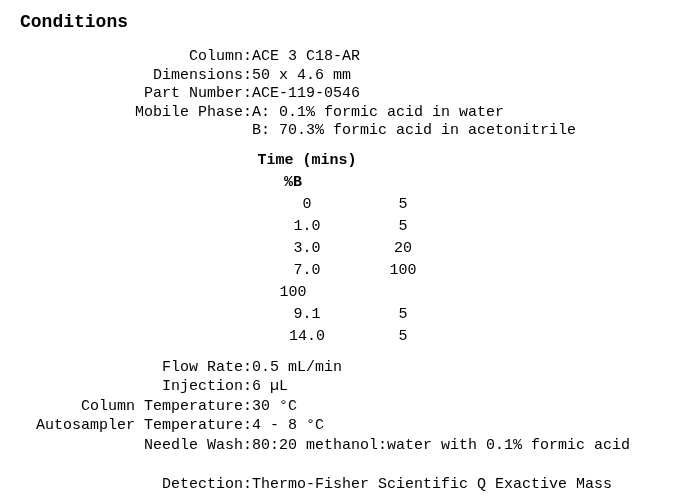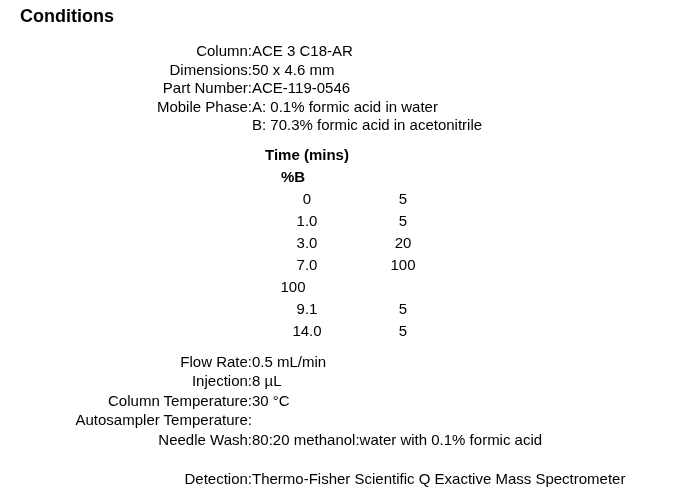--- a/index.html
+++ b/index.html
@@ -11,21 +11,22 @@
   }
   body {
     font-family: "Liberation Sans", sans-serif;
     font-size: 15px;
     color: #000000;
   }
   .doc {
     width: 690px;
     height: 497px;
     padding-left: 20px;
-    padding-top: 5px;
+    padding-top: 11px;
+    font-family: Liberation Mono, monospace;
   }
   .doc-title {
     font-size: 18px;
     font-weight: bold;
     line-height: 22px;
   }
   .kv-block { margin-top: 15px; }
   .kv-row { display: flex; line-height: 18.5px; }
   .kv-label { width: 232px; flex: none; text-align: right; }
   .kv-value { flex: 1; }
@@ -105,28 +106,29 @@
     </div>
   </div>
 
   <div class="kv-block method-block">
     <div class="kv-row">
       <div class="kv-label">Flow Rate:</div>
       <div class="kv-value">0.5 mL/min</div>
     </div>
     <div class="kv-row">
       <div class="kv-label">Injection:</div>
-      <div class="kv-value">8 µL</div>
+      <div class="kv-value">6 µL</div>
     </div>
     <div class="kv-row">
       <div class="kv-label">Column Temperature:</div>
       <div class="kv-value">30 °C</div>
     </div>
     <div class="kv-row">
       <div class="kv-label">Autosampler Temperature:</div>
+      <div class="kv-value">4 - 8 °C</div>
     </div>
     <div class="kv-row">
       <div class="kv-label">Needle Wash:</div>
       <div class="kv-value">80:20 methanol:water with 0.1% formic acid</div>
     </div>
   </div>
 
   <div class="kv-block detection-block">
     <div class="kv-row">
       <div class="kv-label">Detection:</div>

